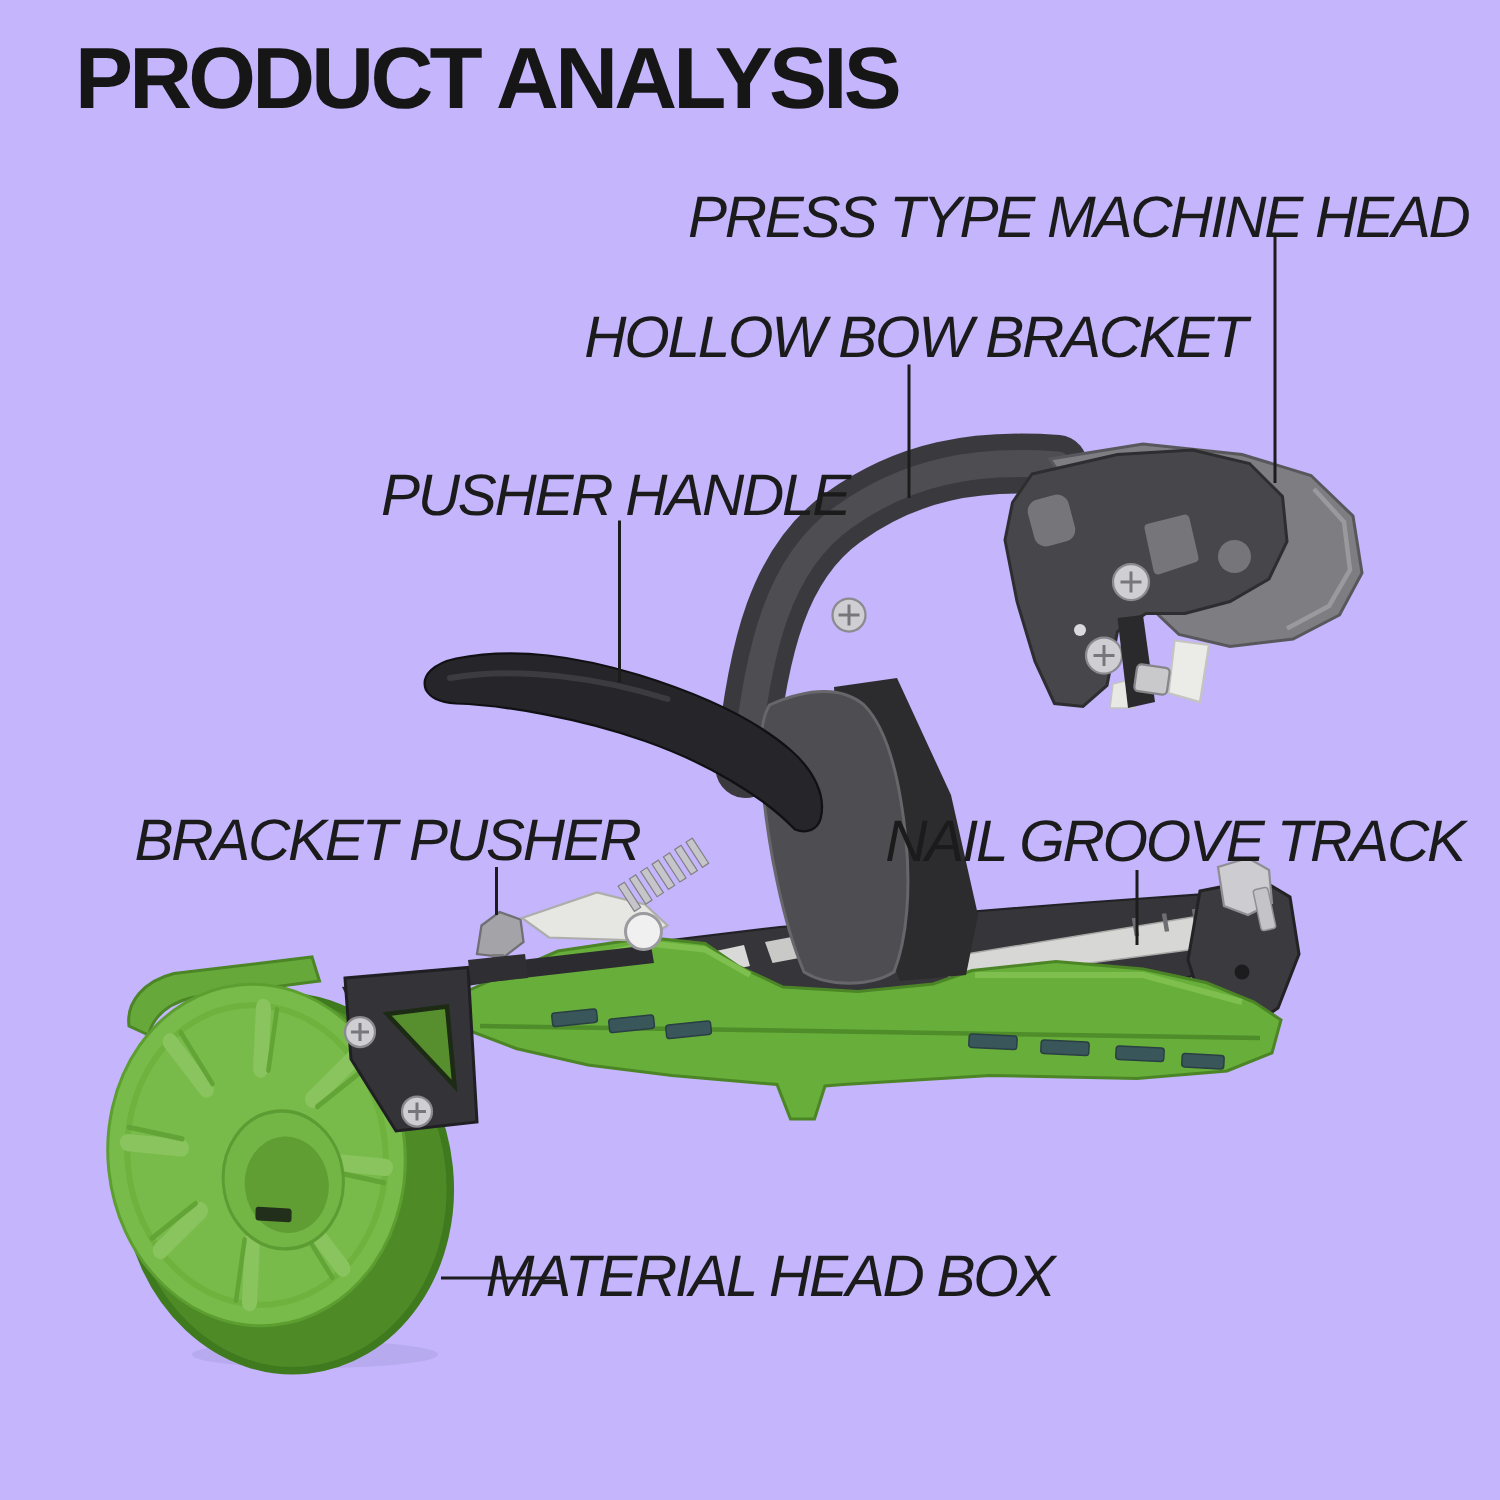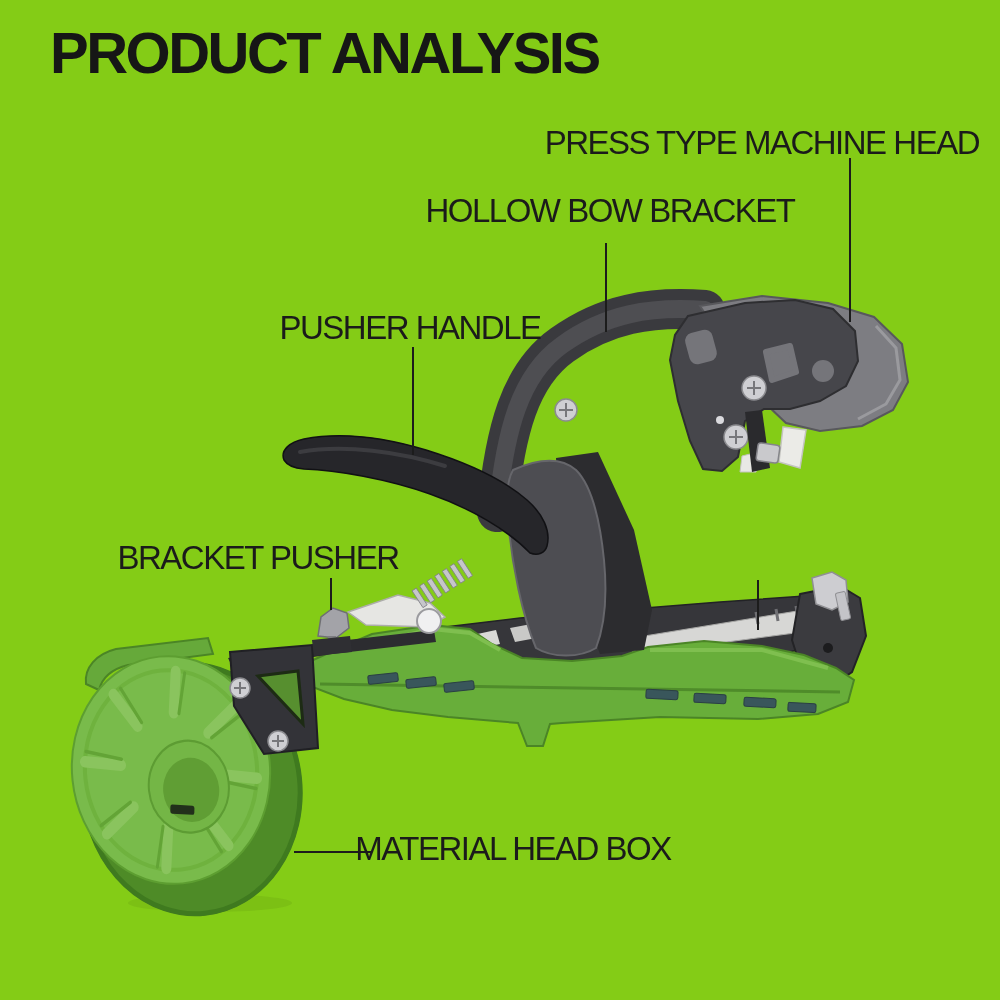--- a/index.html
+++ b/index.html
@@ -1,28 +1,28 @@
 <!DOCTYPE html>
 <html><head>
 <meta charset="utf-8">
 <style>
   html,body{margin:0;padding:0;background:#ffffff;}
   .canvas{
-    position:relative;width:1000px;height:1000px;background:#84cc16;overflow:hidden;
+    position:relative;width:1000px;height:1000px;background:#c4b5fd;overflow:hidden;
     font-family:"Liberation Sans","DejaVu Sans",sans-serif;
   }
   .art{position:absolute;left:0;top:0;}
   .page-title{
     position:absolute;left:50px;top:24px;
     font-size:58px;font-weight:700;letter-spacing:-2.5px;
     color:#161616;line-height:1;white-space:nowrap;
   }
   .part-label{
     position:absolute;white-space:nowrap;line-height:1;
-    font-size:33px;letter-spacing:-1.5px;color:#1b1b1b;
+    font-size:39px;letter-spacing:-1.5px;color:#1b1b1b;font-style:italic;
   }
   .anchor-center{transform:translateX(-50%);}
   .anchor-right{right:21px;text-align:right;}
 </style>
 </head>
 <body>
 
 <div class="canvas">
 
   <svg class="art" width="1000" height="1000" viewBox="0 0 1000 1000">
@@ -187,21 +187,22 @@
       <line x1="331" y1="578" x2="331" y2="610"></line>
       <line x1="758" y1="580" x2="758" y2="630"></line>
       <line x1="294" y1="852" x2="371" y2="852"></line>
     </g>
   </svg>
 
   <div class="page-title">PRODUCT ANALYSIS</div>
 
   <div class="part-label anchor-right" style="top:126px;">PRESS TYPE MACHINE HEAD</div>
 
-  <div class="part-label anchor-center" style="left:610px;top:194px;text-align:right;">HOLLOW BOW BRACKET</div>
+  <div class="part-label anchor-center" style="left:610px;top:206px;text-align:right;">HOLLOW BOW BRACKET</div>
 
   <div class="part-label anchor-center" style="left:410px;top:311px;">PUSHER HANDLE</div>
 
   <div class="part-label anchor-center" style="left:258px;top:541px;">BRACKET PUSHER</div>
 
+  <div class="part-label anchor-center" style="left:783px;top:542px;">NAIL GROOVE TRACK</div>
 
   <div class="part-label anchor-center" style="left:513px;top:832px;">MATERIAL HEAD BOX</div>
 </div>
 
 </body></html>

